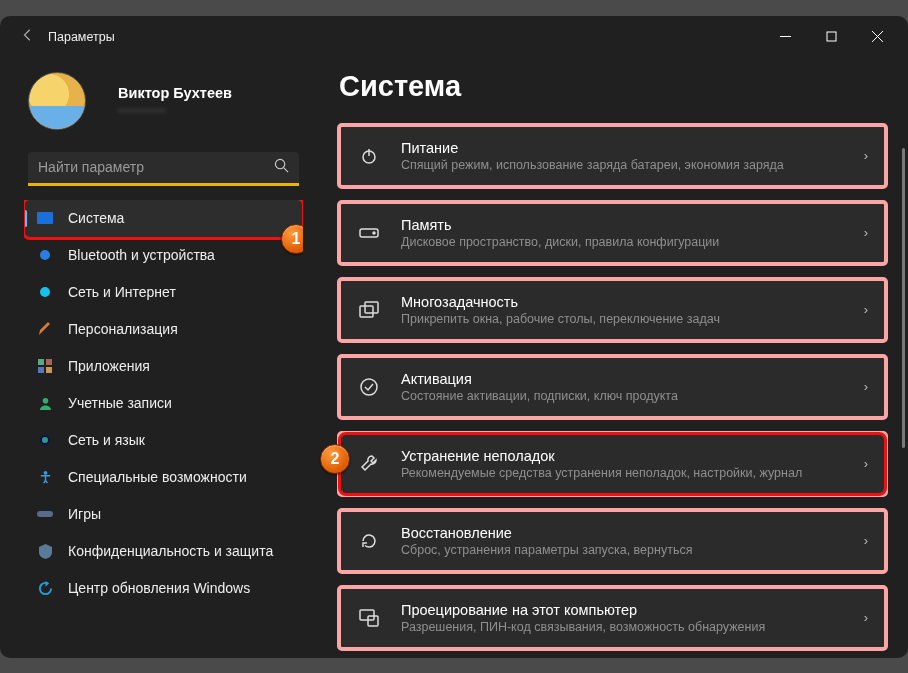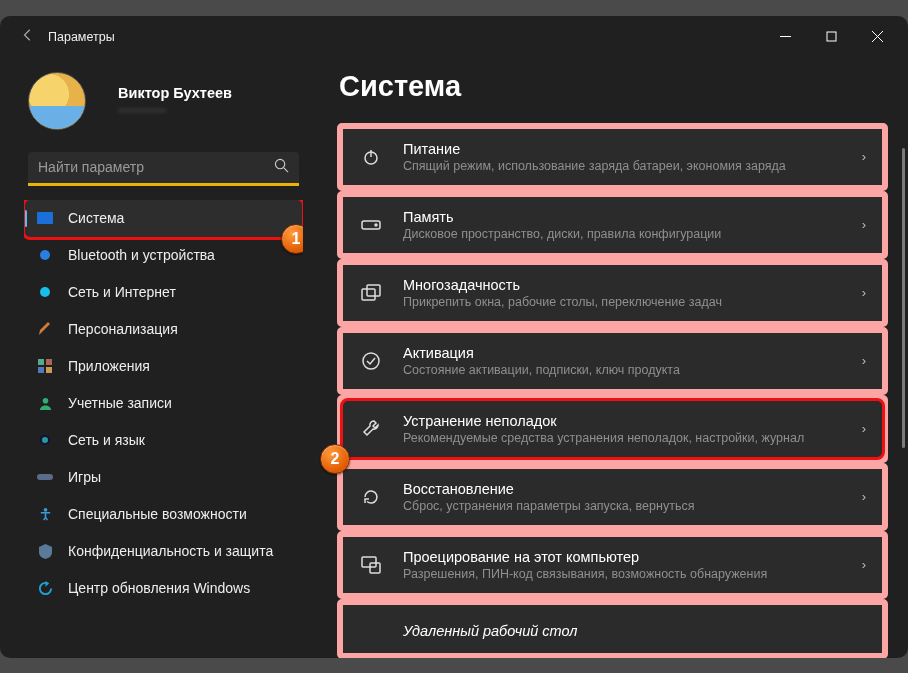--- a/index.html
+++ b/index.html
@@ -58,22 +58,22 @@
     box-shadow: 0 1px 2px rgba(0,0,0,.6), inset 0 1px 2px rgba(255,255,255,.4);
   }
   .badge-1 { right: -8px; top: 24px; }
   .badge-2 { left: 320px; top: 428px; }
 
   
   .main { flex: 1; padding: 6px 18px 0 22px; display:flex; flex-direction:column; overflow:hidden; }
   .main h1 { color:#fff; font-size: 29px; font-weight: 600; margin: 6px 0 20px 2px; }
   .cards { flex:1; overflow-y:auto; padding-right: 2px; }
   .card {
-    background: #2b2b2b; border: 6px solid #fca5a5; border-radius: 5px;
-    display:flex; align-items:center; padding: 12px 16px; margin-bottom: 0;
+    background: #2b2b2b; border: 4px solid #fca5a5; border-radius: 5px;
+    display:flex; align-items:center; padding: 12px 16px; margin-bottom: 11px;
     position: relative; min-height: 66px;
   }
   .card .cicon { width: 24px; display:flex; align-items:center; justify-content:center; color:#ddd; margin-right:20px; }
   .card .ctext { flex:1; }
   .card .ct { color:#fff; font-size:14.5px; }
   .card .cs { color:#8f8f8f; font-size:12.5px; margin-top:2px; }
   .card .chev { color:#bbb; font-size:13px; }
   .card.cut { min-height: 42px; padding-top:18px;font-style:italic; }
   .card.cut .cs, .card.cut .cicon, .card.cut .chev { visibility:hidden; }
   .hi-2 {
@@ -193,37 +193,37 @@
             <span>Учетные записи</span>
           </div>
           <div class="nav-item">
             <span class="nicon">
                 <span class="ic-dot" style="background:#2a9d8f;border:2px solid #114"></span>
               </span>
             <span>Сеть и язык</span>
           </div>
           <div class="nav-item">
             <span class="nicon">
-                <svg width="16" height="10" viewBox="0 0 16 10">
-                  <rect x="0" y="2" width="16" height="6" rx="3" fill="#5a6b8c"></rect>
-                </svg>
-              </span>
-            <span>Игры</span>
-          </div>
-          <div class="nav-item">
-            <span class="nicon">
                 <svg width="15" height="15" viewBox="0 0 16 16">
                   <circle cx="8" cy="3" r="2" fill="#3a9bdc"></circle>
                   <path d="M3 6h10M8 6v5M6 14l2-3 2 3" stroke="#3a9bdc" stroke-width="1.6" fill="none"></path>
                 </svg>
               </span>
             <span>Специальные возможности</span>
           </div>
           <div class="nav-item">
             <span class="nicon">
+                <svg width="16" height="10" viewBox="0 0 16 10">
+                  <rect x="0" y="2" width="16" height="6" rx="3" fill="#5a6b8c"></rect>
+                </svg>
+              </span>
+            <span>Игры</span>
+          </div>
+          <div class="nav-item">
+            <span class="nicon">
                 <svg width="13" height="15" viewBox="0 0 13 15">
                   <path d="M6.5 0 L13 3v5c0 4-3 6-6.5 7C3 14 0 12 0 8V3Z" fill="#5a7a9a"></path>
                 </svg>
               </span>
             <span>Конфиденциальность и защита</span>
           </div>
           <div class="nav-item">
             <span class="nicon">
                 <svg width="15" height="15" viewBox="0 0 16 16">
                   <path d="M8 1a7 7 0 1 0 7 7h-2a5 5 0 1 1-5-5v3l4-3.5L8 0Z" fill="#1fa0d8"></path>

